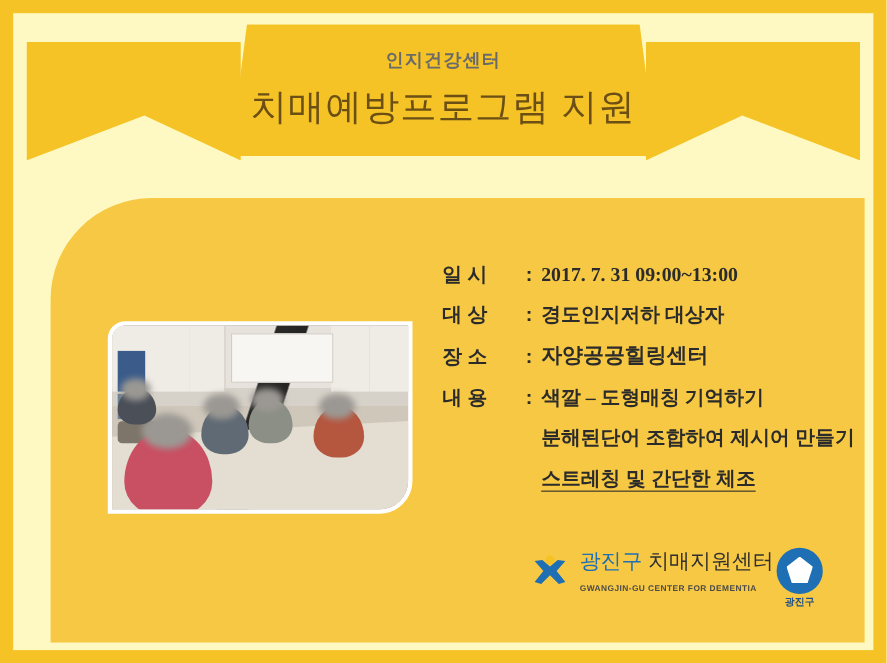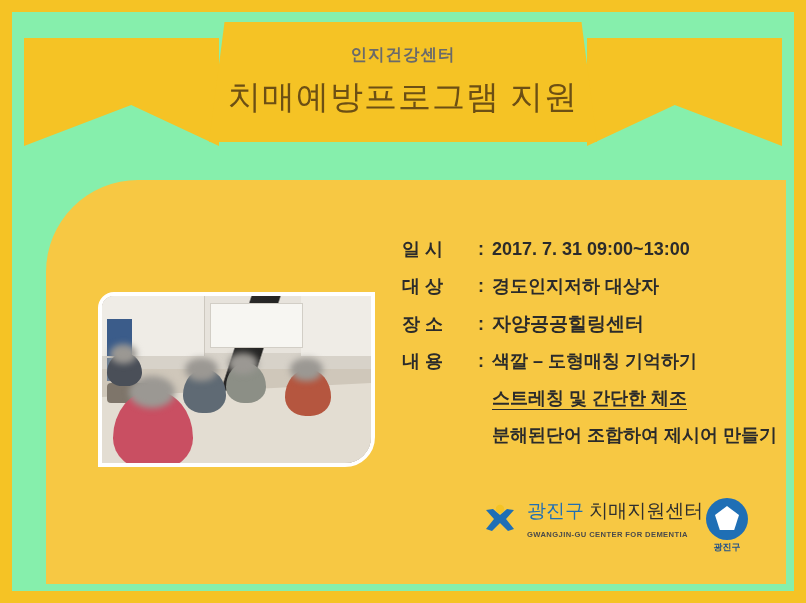--- a/index.html
+++ b/index.html
@@ -7,21 +7,21 @@
     width:806px;height:603px;
     background:#ffffff;
     font-family:"Liberation Sans","DejaVu Sans",sans-serif;
     overflow:hidden;
   }
   #poster{
     position:relative;
     width:806px;height:603px;
     box-sizing:border-box;
     border:12px solid #f5c325;
-    background:#86efac;
+    background:#fef9c3;
   }
   
   .ribbon{
     position:absolute;
     left:12px;right:12px;top:10px;
     height:120px;
   }
   .ribbon-left,.ribbon-right{
     position:absolute;top:16px;
     width:195px;height:108px;
@@ -106,21 +106,21 @@
     display:flex;
     align-items:flex-end;
     font-size:18px;
     font-weight:bold;
     line-height:1.0;
     margin-bottom:19px;
     white-space:nowrap;
   }
   .lbl{width:76px;flex:none;letter-spacing:0;}
   .colon{width:14px;flex:none;}
-  .val{flex:1;font-weight:bold;}
+  .val{flex:1;font-weight:bold;font-family:Liberation Serif, serif;}
   .val.strong{font-size:19px;}
   .cont{
     margin-left:90px;
     font-size:18px;
     font-weight:bold;
     line-height:1.0;
     margin-bottom:19px;
     white-space:nowrap;
   }
   .ul{border-bottom:1px solid #2b2b2b;padding-bottom:1px;}
@@ -219,25 +219,25 @@
       <span class="val strong">자양공공힐링센터</span>
     </div>
 
     <div class="row">
       <span class="lbl">내  용</span>
       <span class="colon">:</span>
       <span class="val">색깔 – 도형매칭 기억하기</span>
     </div>
 
     <div class="cont">
+      <span>분해된단어 조합하여 제시어 만들기</span>
+    </div>
+
+    <div class="cont">
       <span class="ul">스트레칭 및 간단한 체조</span>
-    </div>
-
-    <div class="cont">
-      <span>분해된단어 조합하여 제시어 만들기</span>
     </div>
   </div>
 
   <div class="logo">
     <div class="logo-mark">
       <svg viewBox="0 0 40 40" width="40" height="40" aria-hidden="true">
         <path d="M6 10 L14 19 L6 29 L12 31 L20 23 L28 31 L34 29 L26 19 L34 10 L27 9 L20 15 L13 9 Z" fill="#1f6fb5"></path>
         <circle cx="20" cy="9" r="4.2" fill="#f5c325"></circle>
       </svg>
     </div>

